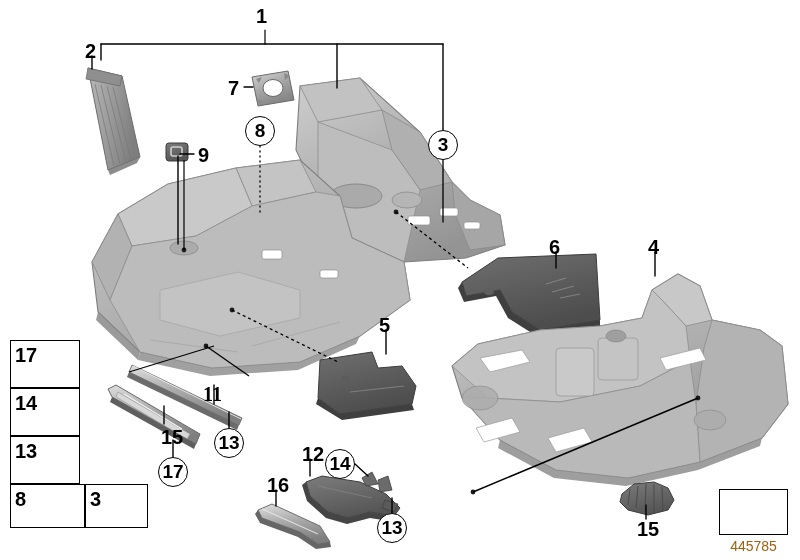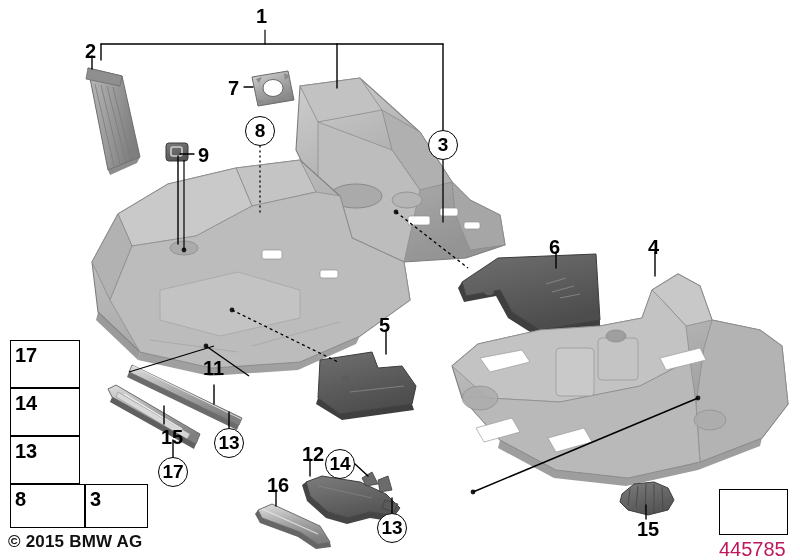--- a/index.html
+++ b/index.html
@@ -27,22 +27,22 @@
   .legendcell .lbl{position:absolute;left:4px;top:3px;font-size:20px;font-weight:bold;}
   .copyright{
     position:absolute;left:8px;top:532px;font-size:17px;font-weight:bold;
     color:#111;letter-spacing:.2px;
   }
   .arrowbox{
     position:absolute;left:719px;top:489px;width:69px;height:46px;
     box-sizing:border-box;border:1.7px solid #000;background:#fff;
   }
   .diagnum{
-    position:absolute;left:719px;top:538px;width:69px;text-align:left;
-    font-size:20px;color:#be185d;
+    position:absolute;left:719px;top:538px;width:69px;text-align:center;
+    font-size:14px;color:#a16207;
   }
 </style>
 </head>
 <body>
 
 <div id="stage">
 
   <svg class="layer" viewBox="0 0 800 560">
     <defs>
       <linearGradient id="gMain" x1="0" y1="0" x2="0.6" y2="1">
@@ -352,27 +352,26 @@
 
   <div class="callout n" style="left:256px;top:6px;">1</div>
   <div class="callout n" style="left:85px;top:41px;">2</div>
   <div class="callout n" style="left:228px;top:78px;">7</div>
   <div class="circnum" style="left:245px;top:116px;">8</div>
   <div class="callout n" style="left:198px;top:145px;">9</div>
   <div class="circnum" style="left:428px;top:130px;">3</div>
   <div class="callout n" style="left:549px;top:237px;">6</div>
   <div class="callout n" style="left:648px;top:237px;">4</div>
   <div class="callout n" style="left:379px;top:315px;">5</div>
-  <div class="callout n" style="left:203px;top:358px;">11</div>
+  <div class="callout n" style="left:203px;top:384px;font-family:Liberation Serif, serif;">11</div>
   <div class="callout n" style="left:161px;top:391px;margin-top:36px;">15</div>
   <div class="circnum" style="left:214px;top:428px;">13</div>
   <div class="circnum" style="left:158px;top:457px;">17</div>
   <div class="callout n" style="left:302px;top:444px;">12</div>
   <div class="circnum" style="left:325px;top:449px;">14</div>
   <div class="callout n" style="left:267px;top:475px;text-align:center;">16</div>
   <div class="circnum" style="left:377px;top:513px;">13</div>
   <div class="callout n" style="left:637px;top:519px;">15</div>
 
-  <div class="copyright">© 2015 BMW AG</div>
   <div class="arrowbox"></div>
   <div class="diagnum">445785</div>
 
 </div>
 
 </body></html>

